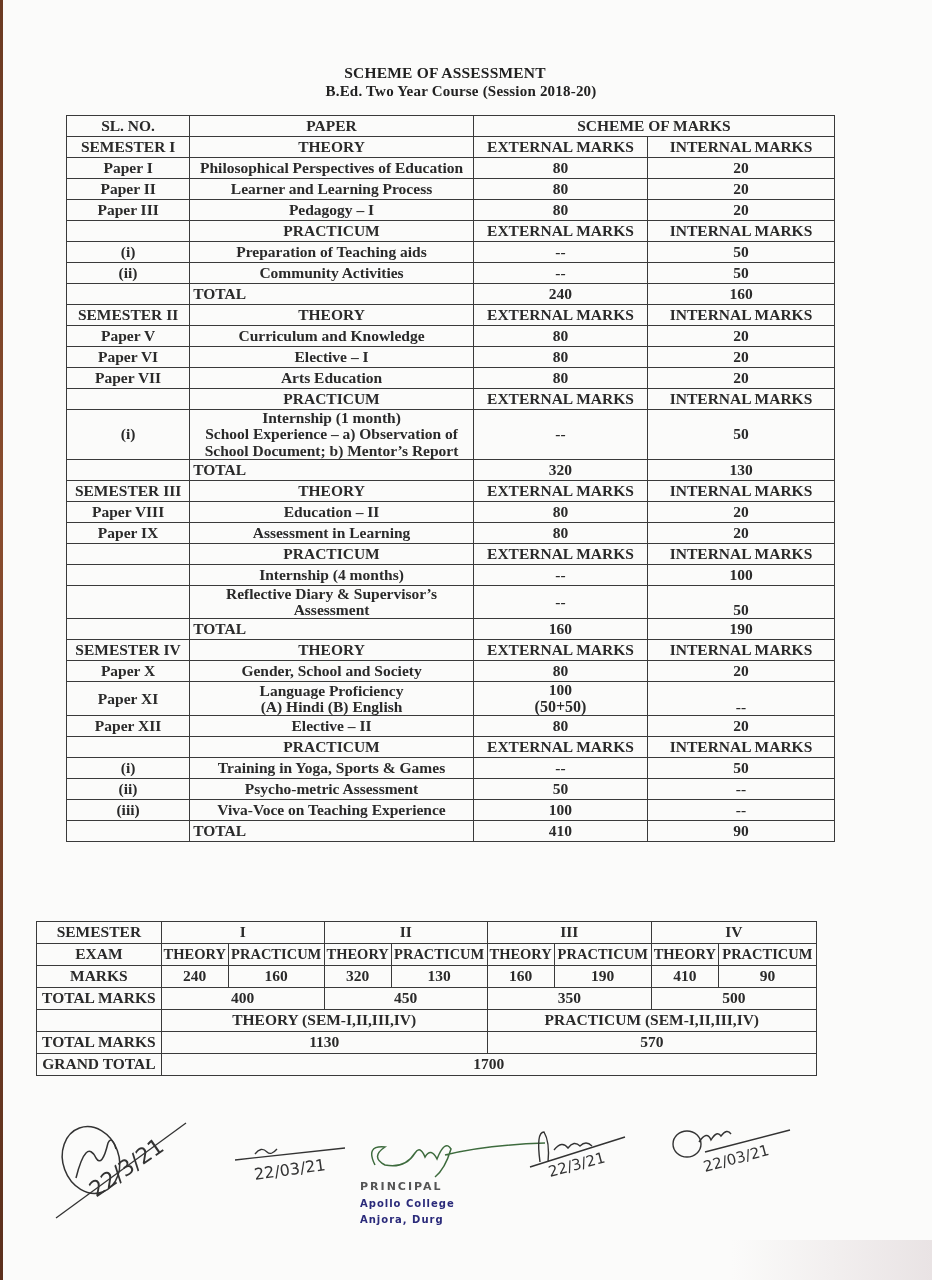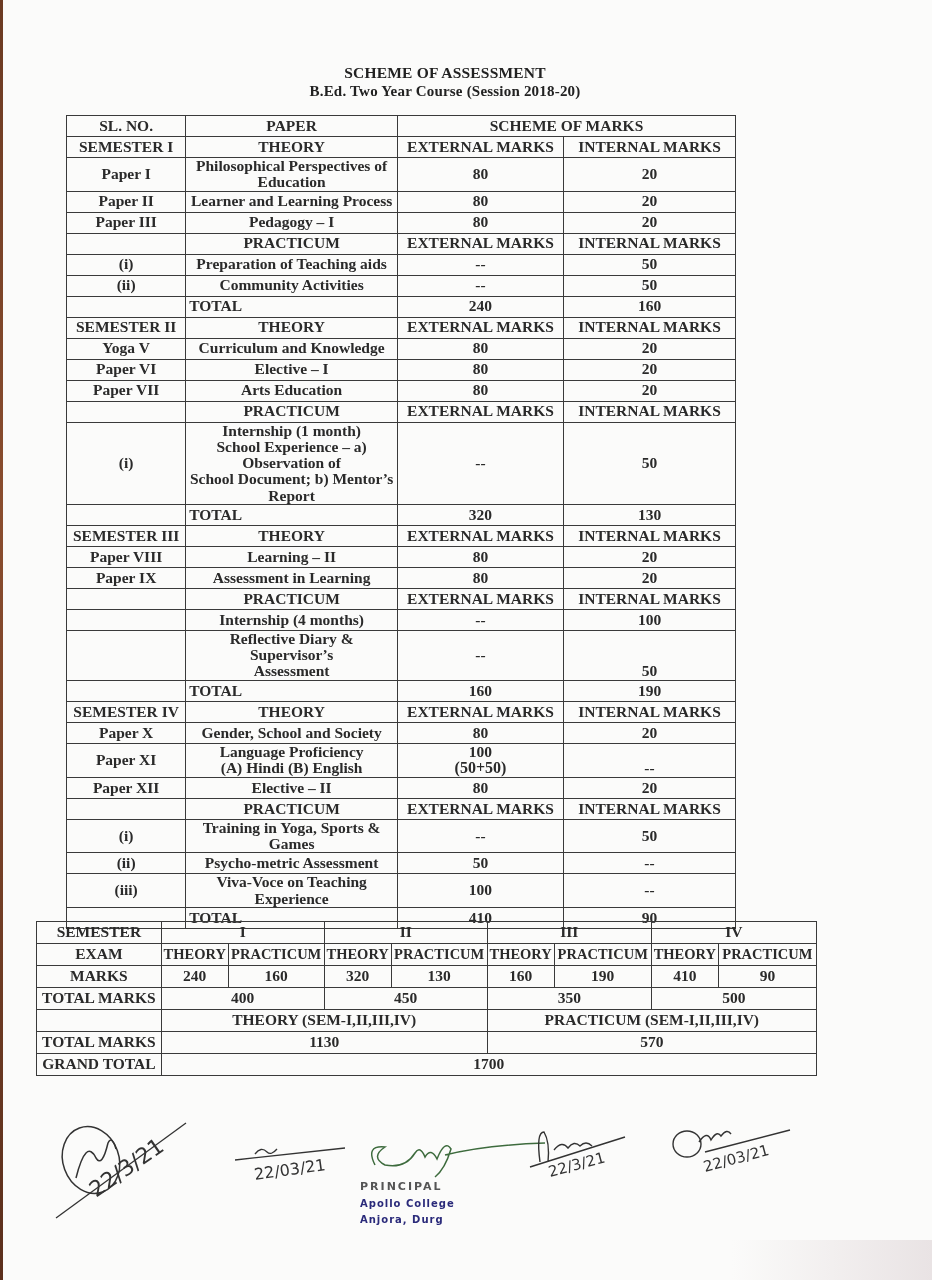--- a/index.html
+++ b/index.html
@@ -16,21 +16,21 @@
     }
     .bottom-shade {
       position: absolute; right: 0; bottom: 0; width: 200px; height: 40px;
       background: linear-gradient(90deg, rgba(240,236,236,0), #e9e3e4);
     }
     .title {
       position: absolute; left: 0; width: 890px; text-align: center;
       font-weight: bold; font-size: 15.5px; letter-spacing: 0.2px;
     }
     .title.t1 { top: 56px; margin-top: 8px; }
-    .title.t2 { top: 83px; font-size: 15px; }
+    .title.t2 { top: 83px; font-size: 15px; padding-left: 16px; }
 
     table.scheme {
       position: absolute;
       border-collapse: collapse;
       font-weight: bold;
       color: #2a2a2a;
     }
     table.scheme td {
       border: 1.6px solid #3a3a3a;
       padding: 0 3px;
@@ -38,21 +38,21 @@
       white-space: nowrap;
       height: 20px;
     }
     table.scheme td.c { text-align: center; }
     table.scheme td.r { text-align: left; padding-right: 6px; }
     table.scheme td.l { text-align: center; }
     table.scheme td.ml { white-space: normal; }
     .sm { font-size: 16px; font-weight: bold; }
 
     
-    #t-main { left: 66px; top: 115px; width: 670px; font-size: 15.5px; }
+    #t-main { left: 66px; top: 115px; width: 769px; font-size: 15.5px; }
     #t-main col.c1 { width: 125px; }
     #t-main col.c2 { width: 318px; }
     #t-main col.c3 { width: 178px; }
     #t-main col.c4 { width: 194px; }
 
     
     #t-sum { left: 36px; top: 921px; width: 781px; font-size: 15.5px; }
     #t-sum td { height: 21px; }
     #t-sum .ex { font-size: 14.5px; padding: 0 1px; }
 
@@ -149,21 +149,21 @@
         <td class="c">240</td>
         <td class="c">160</td>
       </tr>
       <tr>
         <td class="c">SEMESTER II</td>
         <td class="c">THEORY</td>
         <td class="c">EXTERNAL MARKS</td>
         <td class="c">INTERNAL MARKS</td>
       </tr>
       <tr>
-        <td class="c">Yoga V</td>
+        <td class="c">Paper V</td>
         <td class="l ml">Curriculum and Knowledge</td>
         <td class="c">
           <div>80</div>
         </td>
         <td class="c">20</td>
       </tr>
       <tr>
         <td class="c">Paper VI</td>
         <td class="l ml">Elective – I</td>
         <td class="c">
@@ -204,21 +204,21 @@
         <td class="c">130</td>
       </tr>
       <tr>
         <td class="c">SEMESTER III</td>
         <td class="c">THEORY</td>
         <td class="c">EXTERNAL MARKS</td>
         <td class="c">INTERNAL MARKS</td>
       </tr>
       <tr>
         <td class="c">Paper VIII</td>
-        <td class="l ml">Learning – II</td>
+        <td class="l ml">Education – II</td>
         <td class="c">
           <div>80</div>
         </td>
         <td class="c">20</td>
       </tr>
       <tr>
         <td class="c">Paper IX</td>
         <td class="l ml">Assessment in Learning</td>
         <td class="c">
           <div>80</div>

